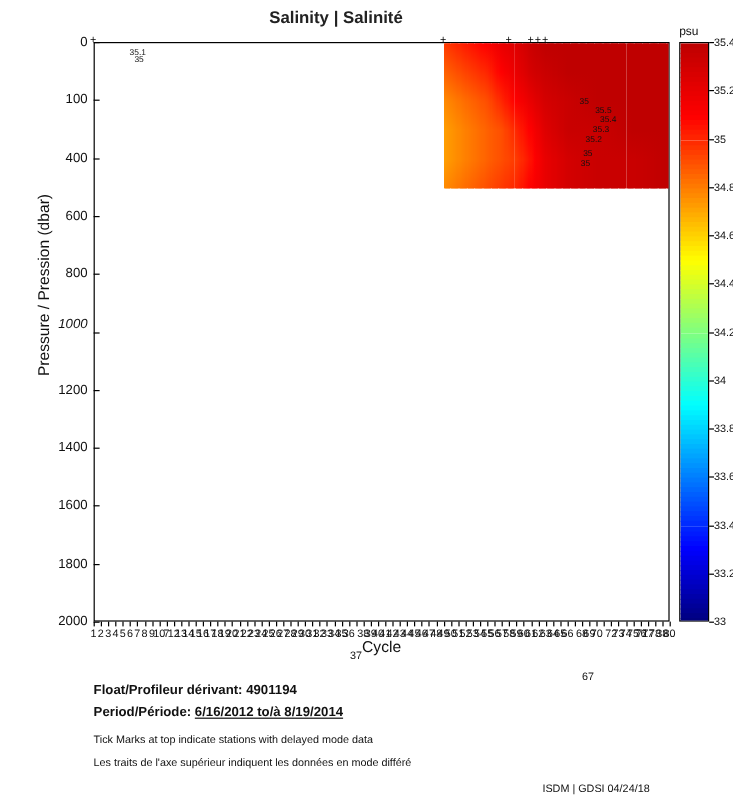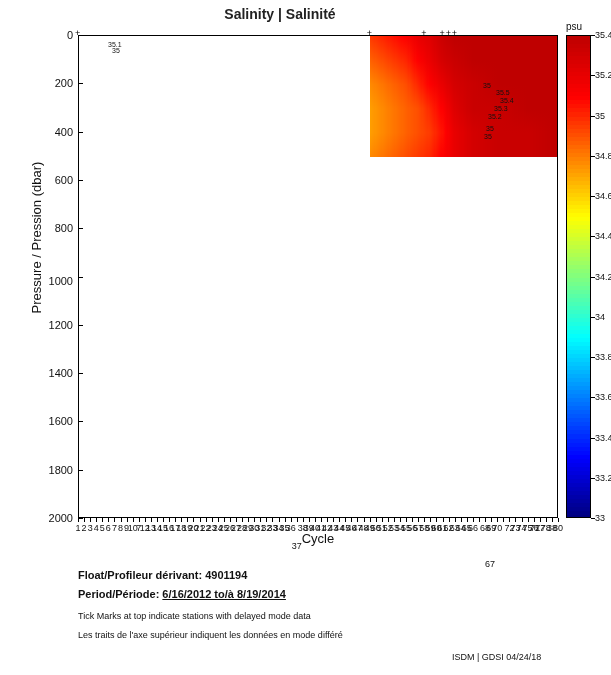--- a/index.html
+++ b/index.html
@@ -219,29 +219,29 @@
         <div class="vstripe" style="left: 184.823px; width: 2.17722px; background: linear-gradient(rgb(191, 0, 0) 0%, rgb(191, 0, 0) 20%, rgb(191, 0, 0) 40%, rgb(191, 0, 0) 60%, rgb(192, 0, 0) 80%, rgb(192, 0, 0) 100%);"></div>
         <div class="vstripe" style="left: 186px; width: 2.17722px; background: linear-gradient(rgb(191, 0, 0) 0%, rgb(191, 0, 0) 20%, rgb(191, 0, 0) 40%, rgb(191, 0, 0) 60%, rgb(192, 0, 0) 80%, rgb(192, 0, 0) 100%);"></div>
         <div class="vstripe" style="left: 187.177px; width: 2.17722px; background: linear-gradient(rgb(191, 0, 0) 0%, rgb(191, 0, 0) 20%, rgb(191, 0, 0) 40%, rgb(191, 0, 0) 60%, rgb(191, 0, 0) 80%, rgb(191, 0, 0) 100%);"></div>
       </div>
   </div>
 </div>
 
 <div class="abs" id="yticks" style="left:0;top:0;width:611px;height:675px;pointer-events:none;">
     <div class="ytick" style="top: 29px; right: 538px;">0</div>
     <div class="ytickmark" style="left: 78px; top: 35px;"></div>
-    <div class="ytick" style="top: 77.3px; right: 538px;">200</div>
+    <div class="ytick" style="top: 77.3px; right: 538px;">100</div>
     <div class="ytickmark" style="left: 78px; top: 83.3px;"></div>
     <div class="ytick" style="top: 125.6px; right: 538px;">400</div>
     <div class="ytickmark" style="left: 78px; top: 131.6px;"></div>
     <div class="ytick" style="top: 173.9px; right: 538px;">600</div>
     <div class="ytickmark" style="left: 78px; top: 179.9px;"></div>
     <div class="ytick" style="top: 222.2px; right: 538px;">800</div>
     <div class="ytickmark" style="left: 78px; top: 228.2px;"></div>
-    <div class="ytick" style="top: 275px; right: 538px;">1000</div>
+    <div class="ytick" style="top: 264px; right: 538px; font-style: italic;">1000</div>
     <div class="ytickmark" style="left: 78px; top: 276.5px;"></div>
     <div class="ytick" style="top: 318.8px; right: 538px;">1200</div>
     <div class="ytickmark" style="left: 78px; top: 324.8px;"></div>
     <div class="ytick" style="top: 367.1px; right: 538px;">1400</div>
     <div class="ytickmark" style="left: 78px; top: 373.1px;"></div>
     <div class="ytick" style="top: 415.4px; right: 538px;">1600</div>
     <div class="ytickmark" style="left: 78px; top: 421.4px;"></div>
     <div class="ytick" style="top: 463.7px; right: 538px;">1800</div>
     <div class="ytickmark" style="left: 78px; top: 469.7px;"></div>
     <div class="ytick" style="top: 512px; right: 538px;">2000</div>

